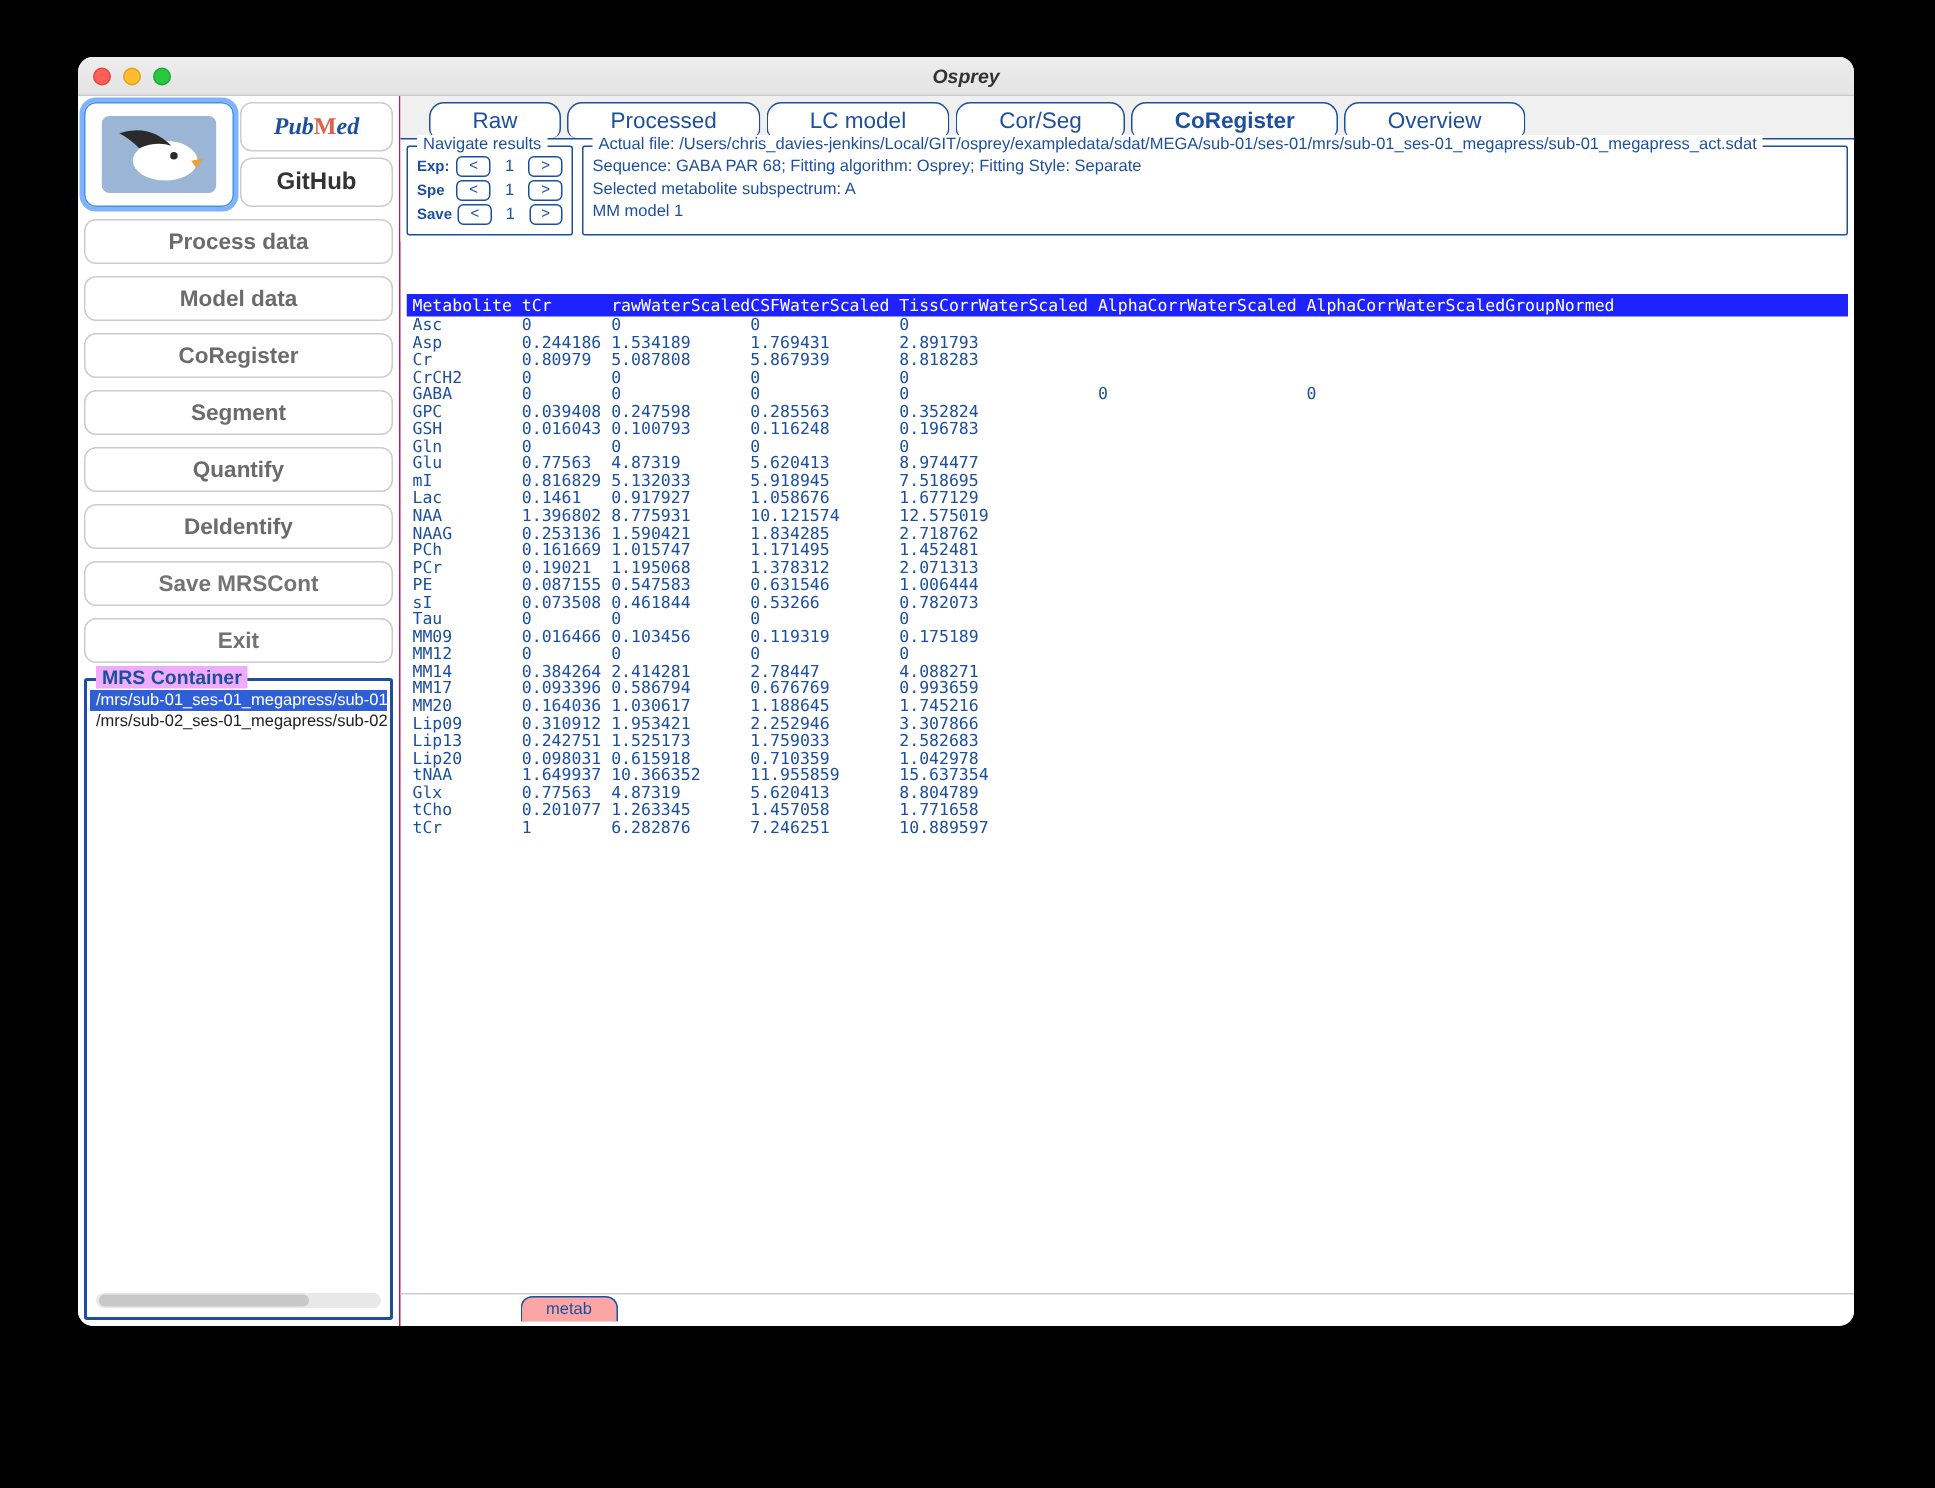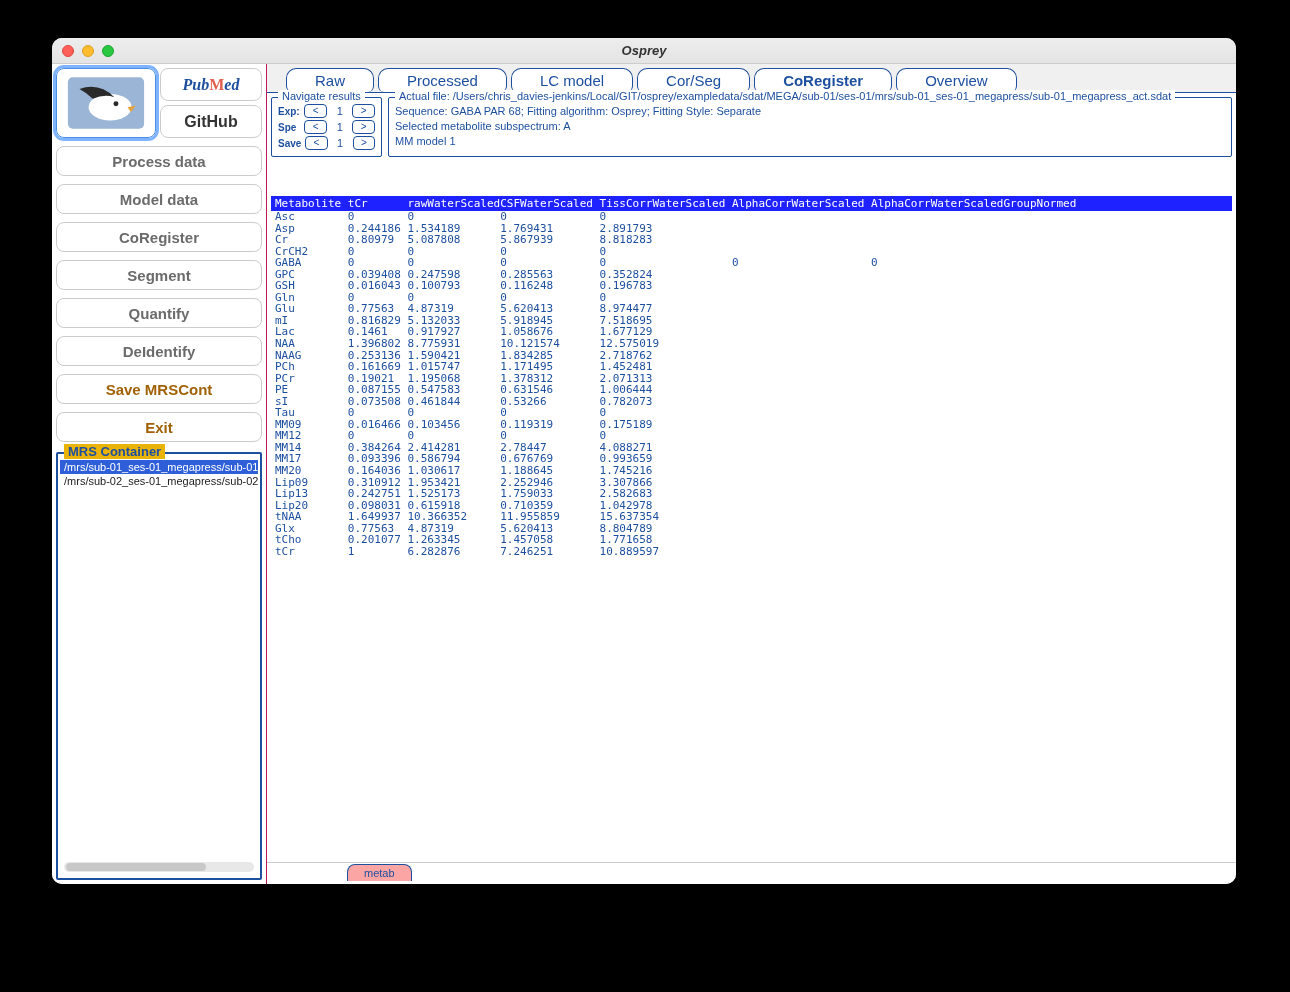--- a/index.html
+++ b/index.html
@@ -71,28 +71,28 @@
   .pubmed { color:#1d4f9f; font-family: Georgia, serif; font-style:italic;}
   .pubmed .m { color:#e2604e; font-style:normal;}
   .github { font-weight:800; font-family: Arial, sans-serif; font-style:normal;}
   .sidebtn {
     margin-top:8px; height:30px; width:100%;
     border:1px solid #ccc; border-radius:8px; background:#fff;
     display:flex; align-items:center; justify-content:center;
     font-size:15px; font-weight:700; color:#6b6b6b;
     cursor:pointer;
   }
-  .sidebtn.accent { color:#a16207;text-align:right; }
+  .sidebtn.accent { color:#737373;text-align:right; }
   .mrs-group {
     margin-top:10px; border:2px solid #1d4f9f; border-radius:2px;
     padding:6px 2px 2px; position:relative; flex:1; display:flex; flex-direction:column;
     min-height:0;
   }
   .mrs-group .legend {
-    position:absolute; top:-10px; left:6px; background:#eab308;
+    position:absolute; top:-10px; left:6px; background:#f0abfc;
     font-weight:700; font-size:13px; color:#1d4f9f; padding:0 4px;
   }
   .mrs-list {
     flex:1; overflow:hidden; font-size:11px; color:#222;
   }
   .mrs-list .item {
     white-space:nowrap; padding:1px 4px; overflow:hidden; text-overflow:clip;
   }
   .mrs-list .item.sel { background:#2e5fd9; color:#fff; }
   .mrs-scroll { height:10px; background:#e8e8e8; border-radius:5px; margin:4px; position:relative;}

